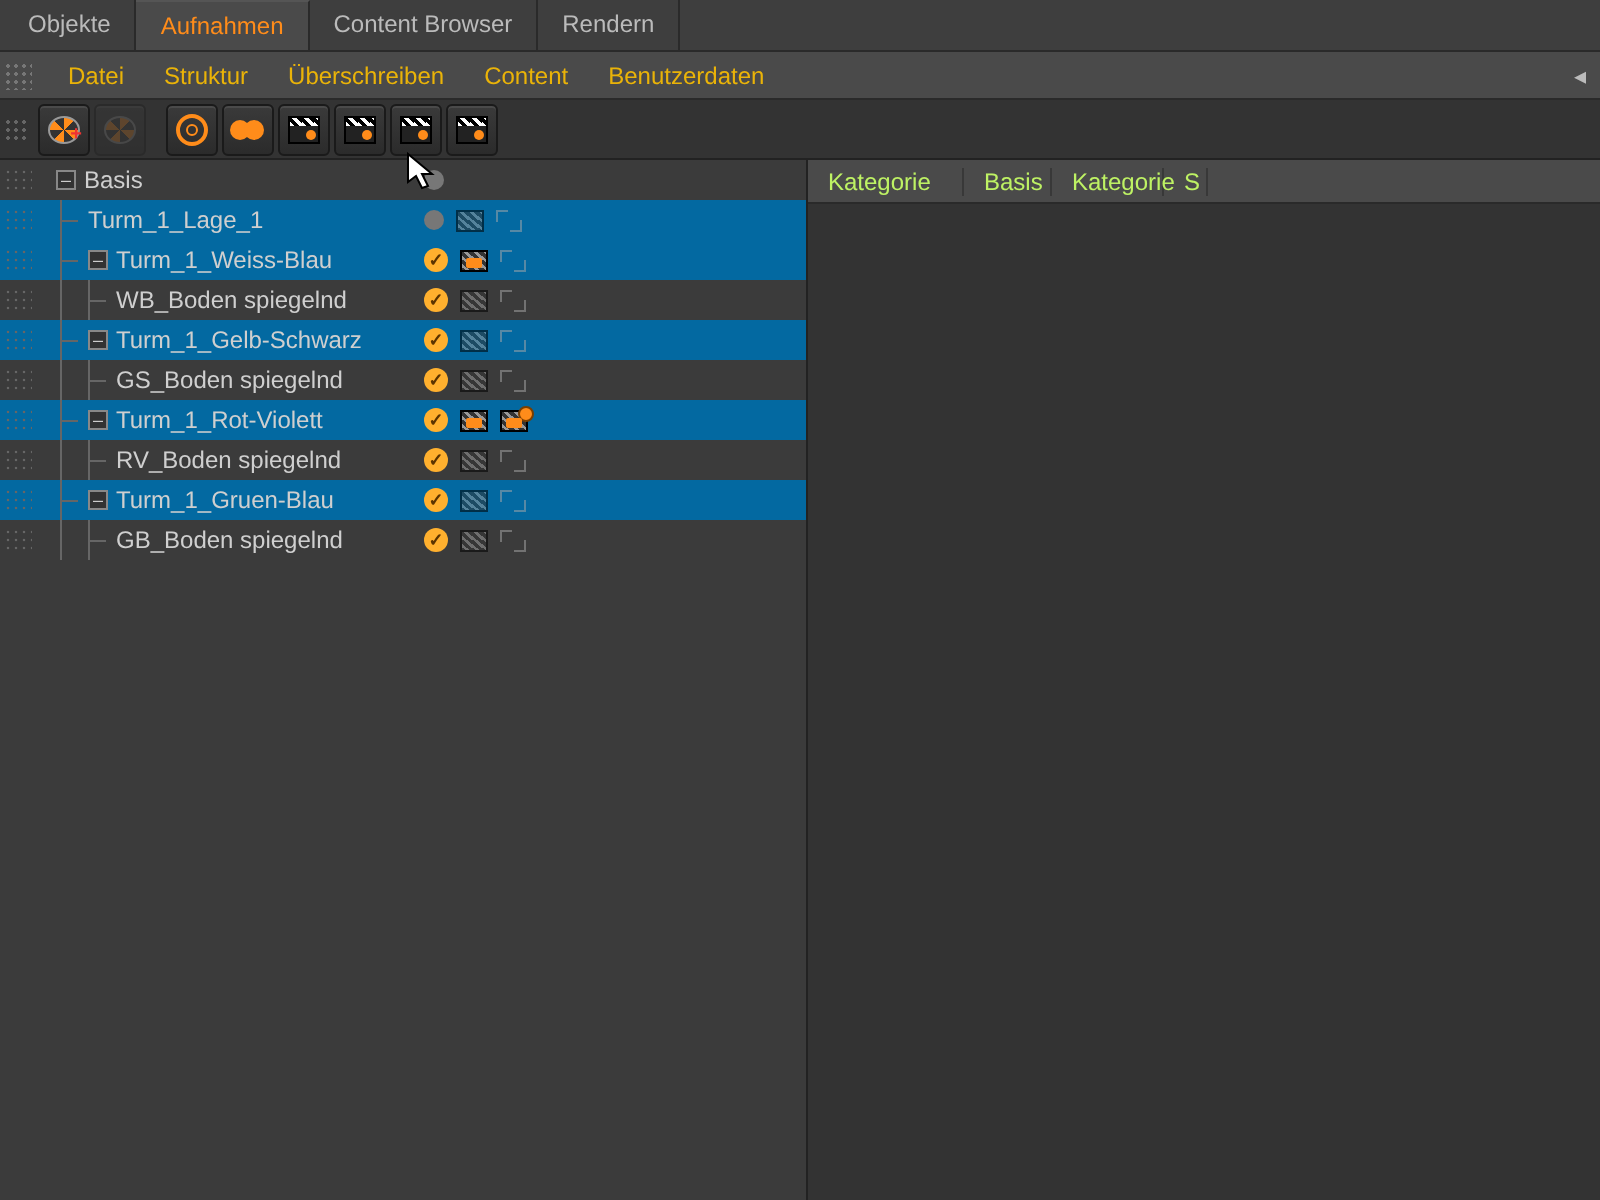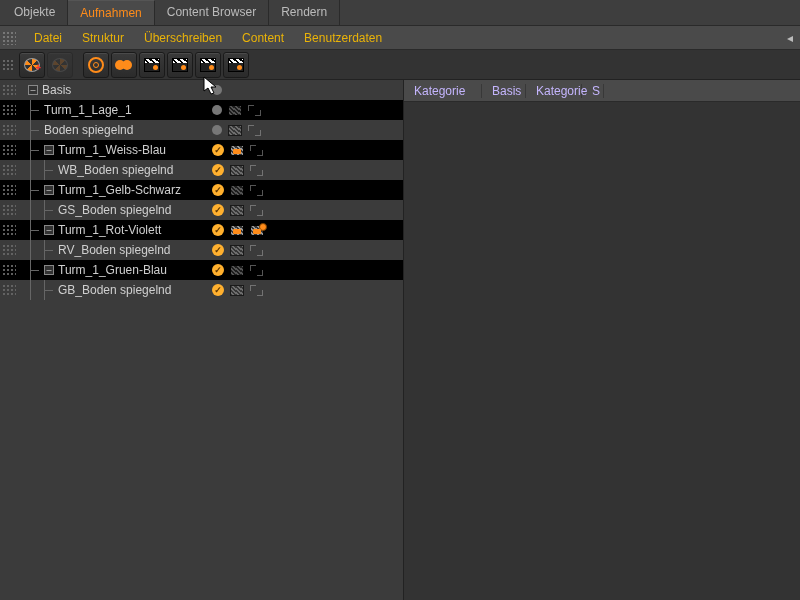--- a/index.html
+++ b/index.html
@@ -147,34 +147,34 @@
   }
   .attr-header {
     display: flex;
     background: #4a4a4a;
     height: 22px;
     align-items: center;
     border-bottom: 1px solid #2a2a2a;
   }
   .attr-col {
     padding: 0 10px;
-    color: #c4b5fd;
+    color: #bef264;
     border-right: 1px solid #383838;
     font-size: 12px;
   }
 
   
   .tree-row {
     display: flex;
     align-items: center;
     height: 20px;
     padding-left: 2px;
     position: relative;
   }
-  .tree-row.alt { background: #000000; }
+  .tree-row.alt { background: #0369a1; }
   .row-grip {
     width: 14px; height: 12px;
     background:
       radial-gradient(circle,#666 0.7px,transparent 0.8px) 0 0/4px 4px;
     margin-right: 4px;
     flex-shrink: 0;
   }
   .tree-line {
     display:inline-block;
     border-left:1px solid #666;
@@ -311,31 +311,20 @@
         <div class="row-grip"></div>
         <span class="tree-line elbow" style="margin-left: 10px; width: 14px;"></span>
         <span style="width: 0px; display: inline-block;"></span>
         <span class="row-label">Turm_1_Lage_1</span>
         <div class="row-icons">
           <div class="st-dot"></div>
           <div class="st-clap"></div>
           <div class="st-expand"></div>
         </div>
       </div>
-      <div class="tree-row">
-        <div class="row-grip"></div>
-        <span class="tree-line elbow" style="margin-left: 10px; width: 14px;"></span>
-        <span style="width: 0px; display: inline-block;"></span>
-        <span class="row-label">Boden spiegelnd</span>
-        <div class="row-icons">
-          <div class="st-dot"></div>
-          <div class="st-clap"></div>
-          <div class="st-expand"></div>
-        </div>
-      </div>
       <div class="tree-row alt">
         <div class="row-grip"></div>
         <span class="tree-line elbow" style="margin-left: 10px; width: 14px;"></span>
         <div class="expander">–</div>
         <span class="row-label">Turm_1_Weiss-Blau</span>
         <div class="row-icons">
           <div class="st-check">✓</div>
           <div class="st-clap hl"></div>
           <div class="st-expand"></div>
         </div>

